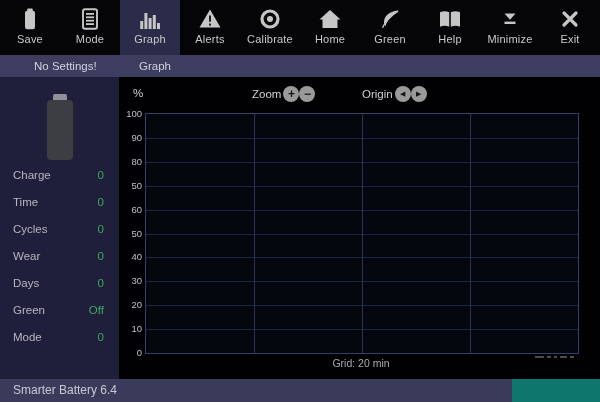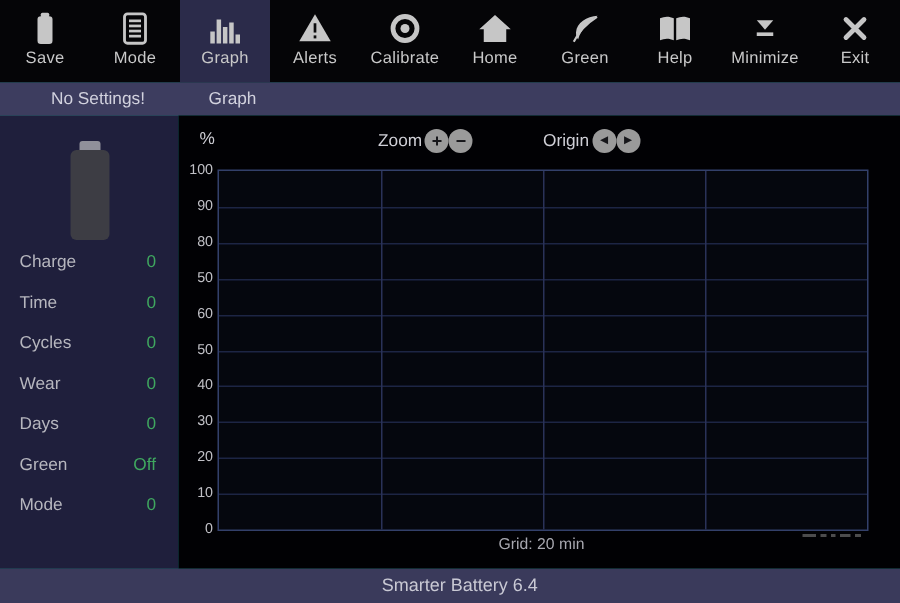--- a/index.html
+++ b/index.html
@@ -68,22 +68,22 @@
   }
   .fine-marks{position:absolute;left:416px;top:279px;width:44px;height:3px;display:flex;gap:3px;opacity:.55;}
   .fine-marks i{display:block;height:2px;background:#8a8a8a;}
   .fine-marks i:nth-child(1){width:9px;}
   .fine-marks i:nth-child(2){width:4px;}
   .fine-marks i:nth-child(3){width:3px;}
   .fine-marks i:nth-child(4){width:7px;}
   .fine-marks i:nth-child(5){width:4px;}
   
   .statusbar{
-    width:600px;height:23px;background:#3a3a5b;color:#c9c9d4;
-    font-size:12px;line-height:23px;padding-left:13px;box-sizing:border-box;text-align:center;
+    width:512px;height:23px;background:#3a3a5b;color:#c9c9d4;
+    font-size:12px;line-height:23px;padding-left:13px;box-sizing:border-box;
   }
 </style>
 </head>
 <body>
 
 <div class="window">
 
   <div class="toolbar">
       <div class="tb-item">
         <span class="tb-icon">

